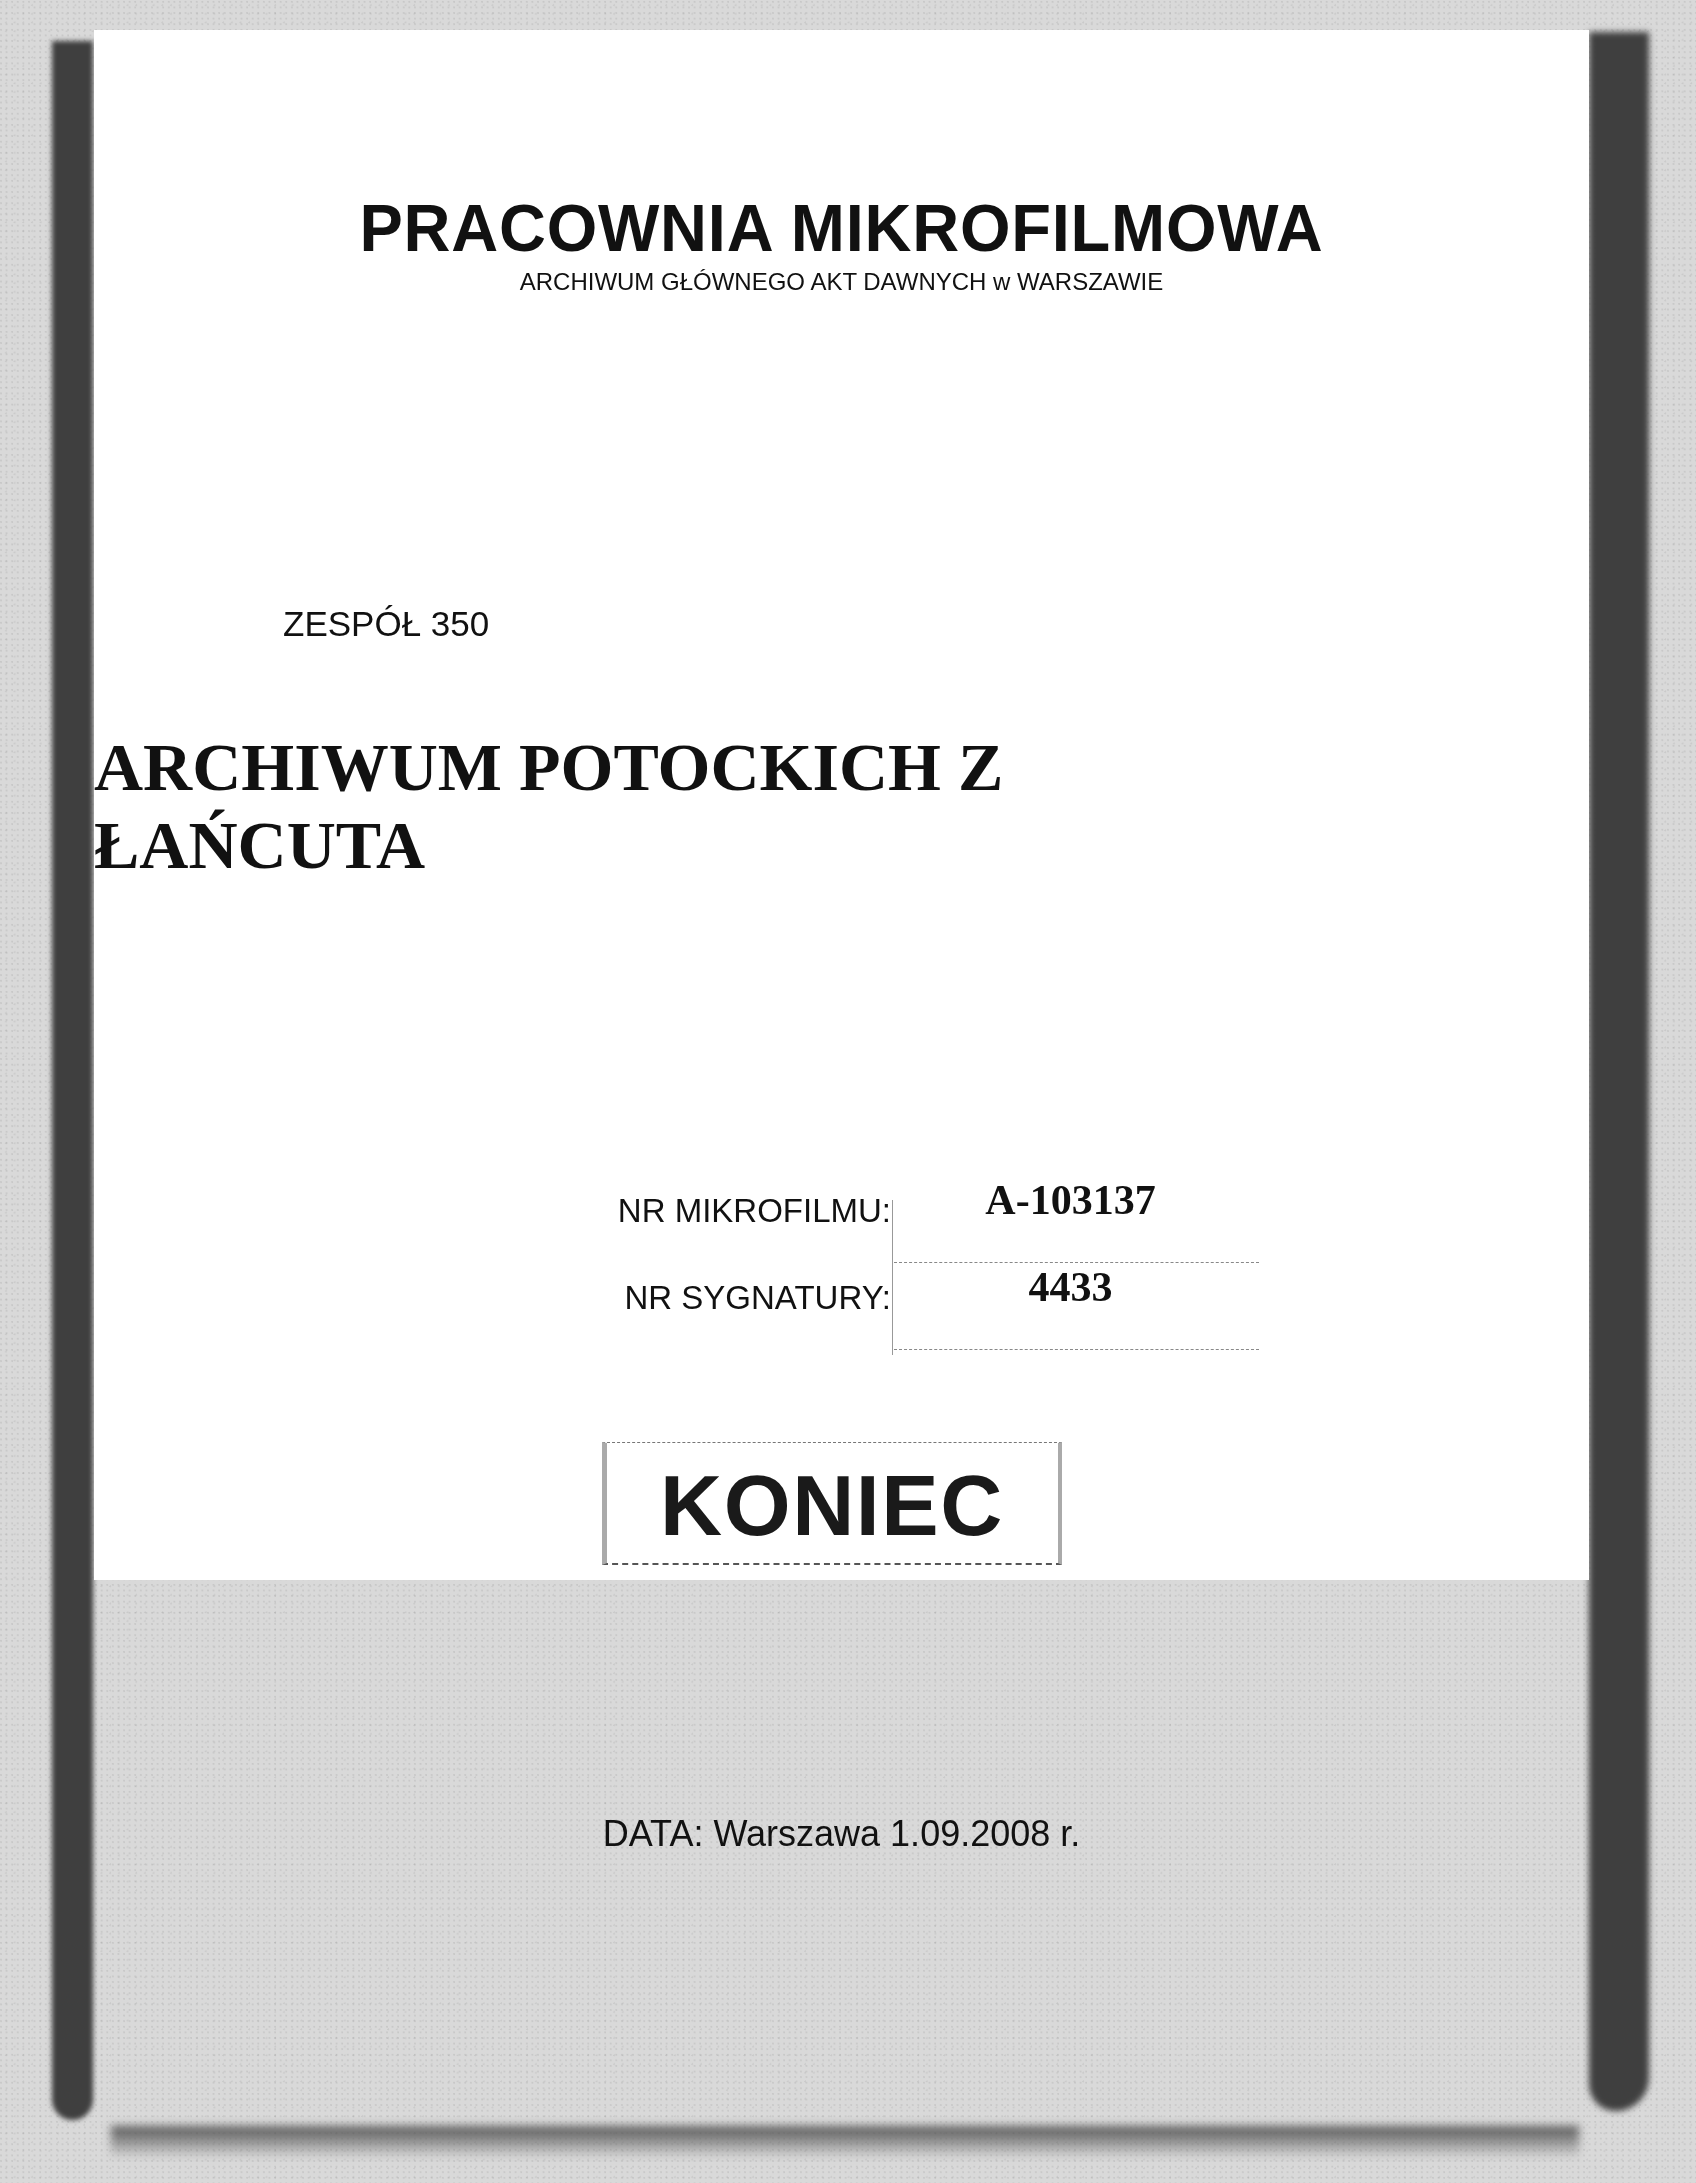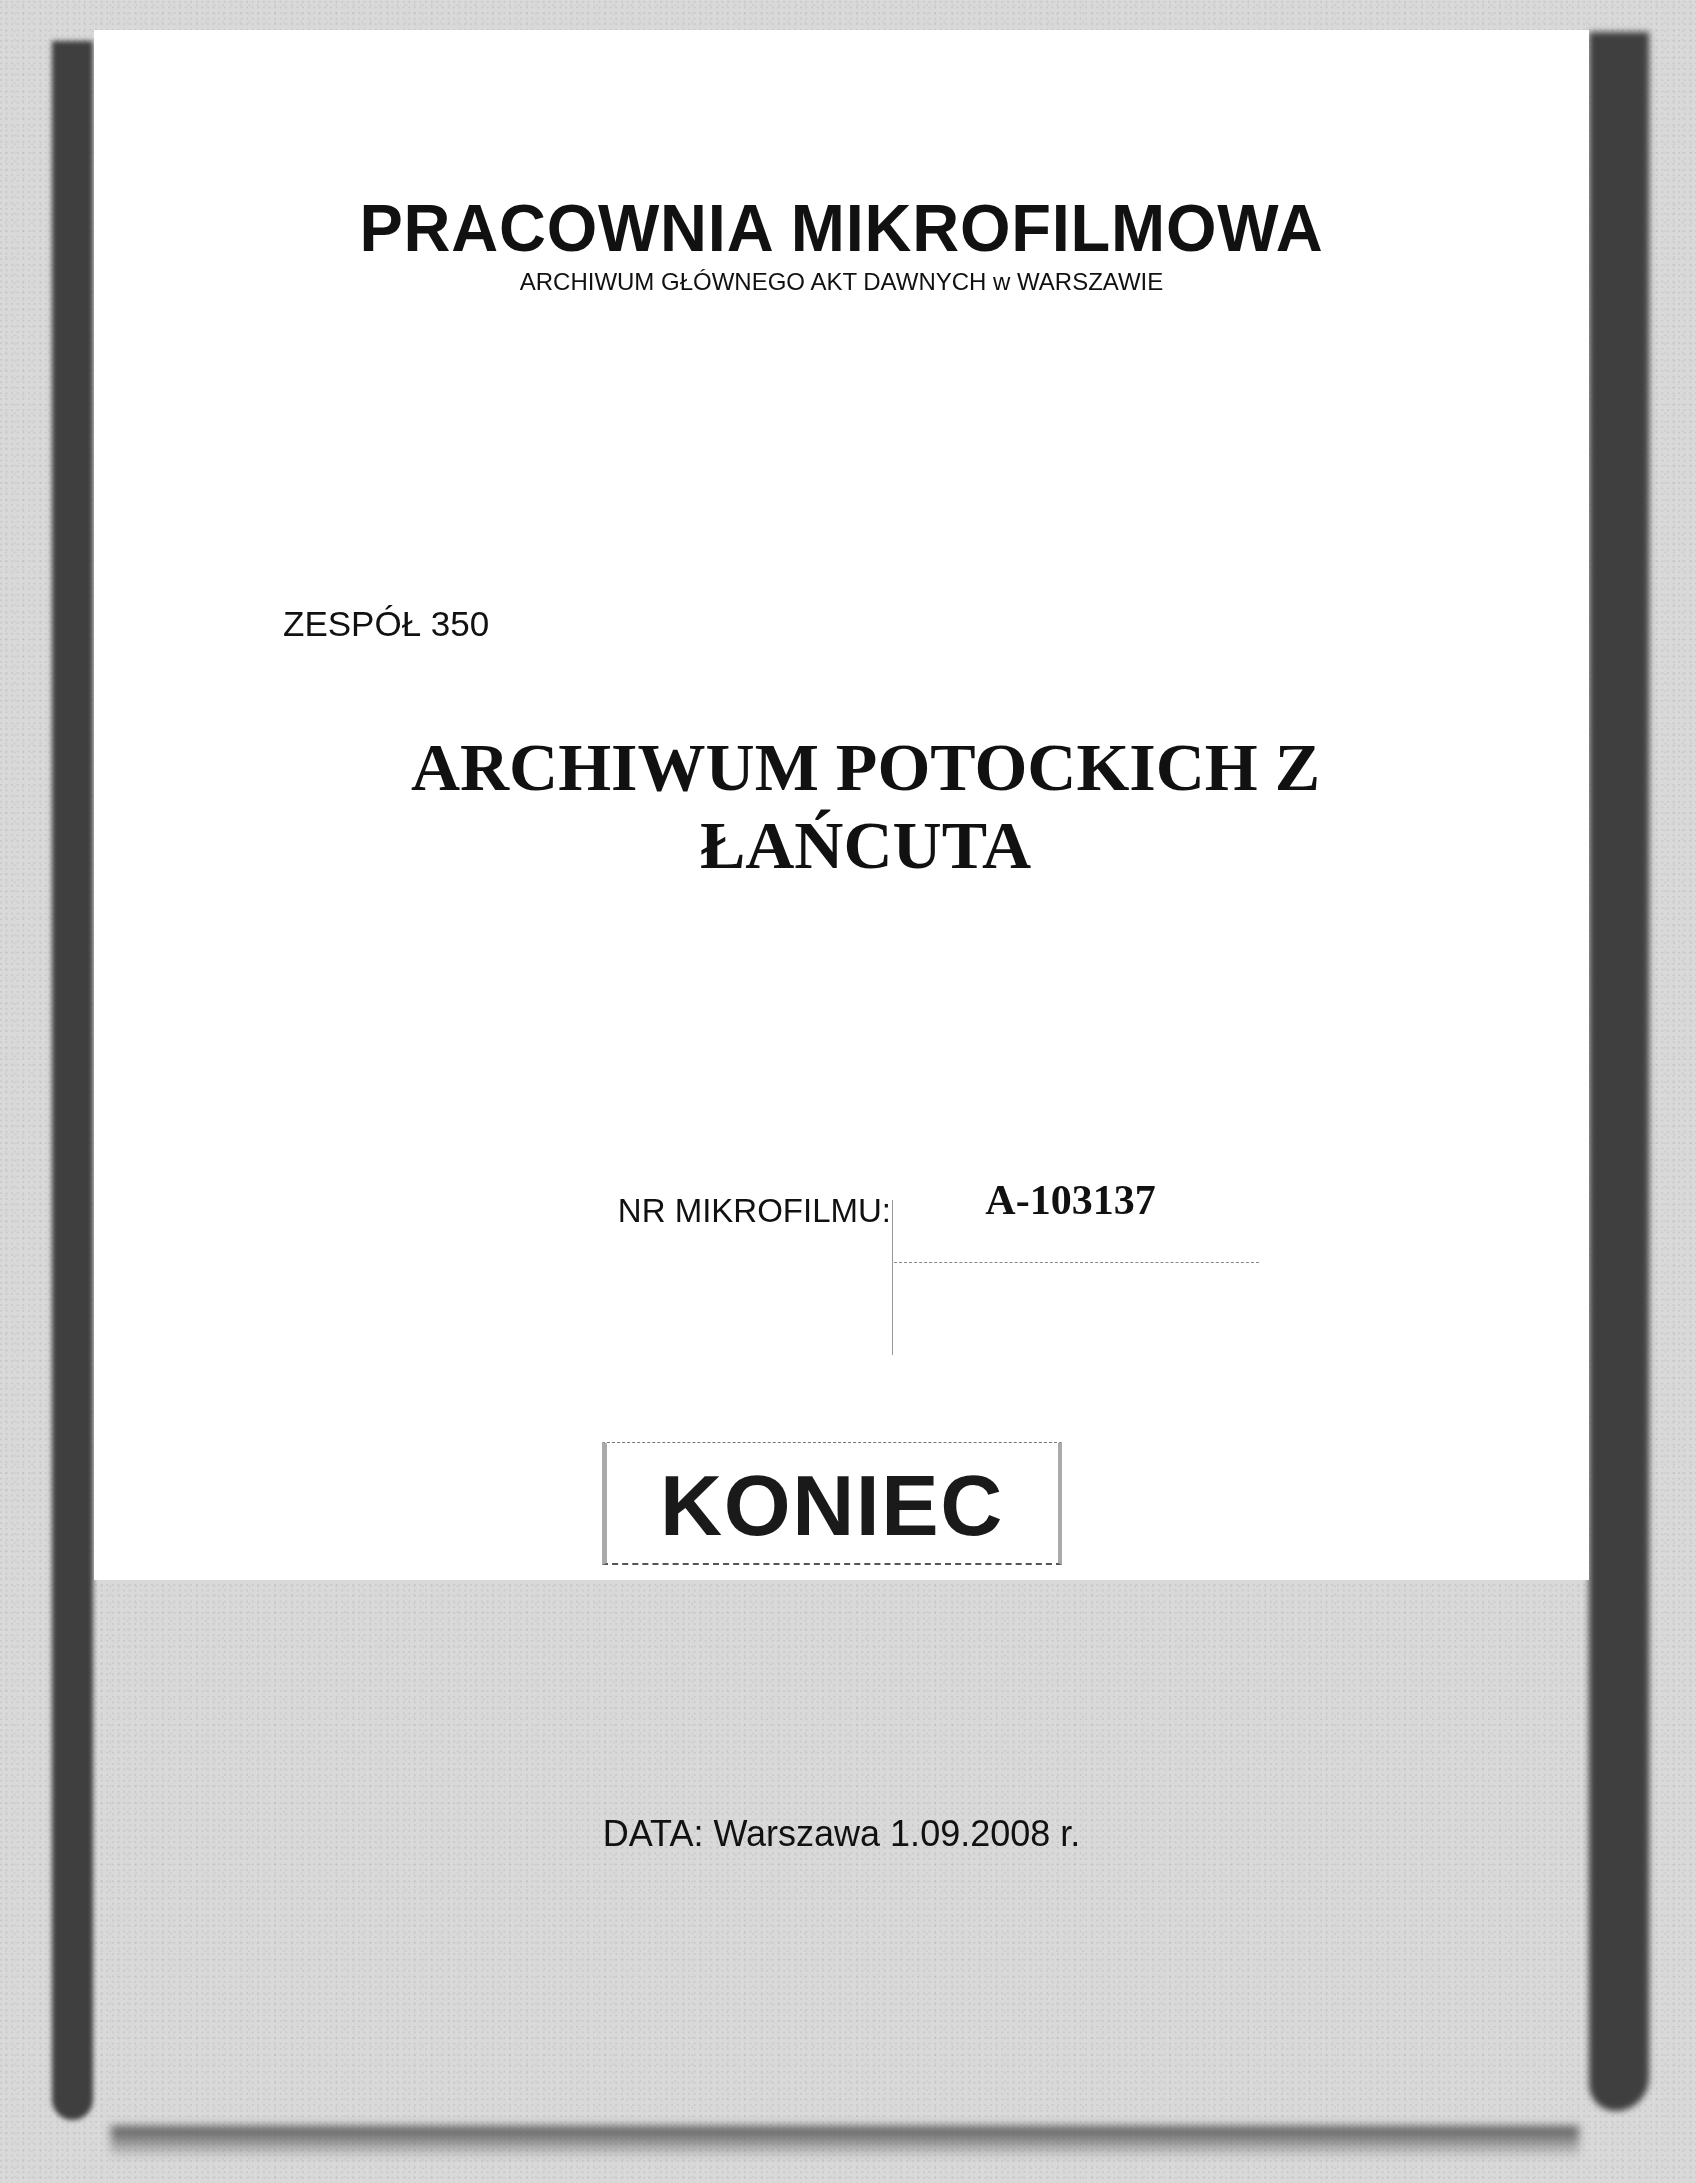--- a/index.html
+++ b/index.html
@@ -42,23 +42,22 @@
     transform: scaleX(0.97);
   }
   .title-sub {
     top: 238px; font-size: 24px; font-weight: normal;
   }
   .zespol {
     position: absolute; left: 189px; top: 574px; font-size: 35px; white-space: nowrap;
   }
   .collection-title {
     position: absolute; left: 0; width: 100%; top: 698px;
-    text-align: center; font-size: 68px; font-weight: bold; line-height: 78px;
+    text-align: left; font-size: 68px; font-weight: bold; line-height: 78px;
     font-family: "Liberation Serif", serif;
-    padding-left: 24px;
   }
   .collection-title div { white-space: nowrap; }
 
   .ids {
     position: absolute; left: 397px; top: 1146px; width: 777px;
   }
   .id-row { position: relative; height: 87px; }
   .id-label {
     position: absolute; right: 377px; top: 16px; font-size: 33px; white-space: nowrap; margin-left: 36px;
   }
@@ -109,20 +108,25 @@
     <div>ŁAŃCUTA</div>
   </div>
 
   <div class="ids">
     <div class="id-divider"></div>
     <div class="id-row">
       <span class="id-label sans">NR MIKROFILMU:</span>
       <span class="id-value">A-103137</span>
       <div class="id-rule"></div>
     </div>
+    <div class="id-row">
+      <span class="id-label sans">NR SYGNATURY:</span>
+      <span class="id-value">4433</span>
+      <div class="id-rule"></div>
+    </div>
   </div>
 
   <div class="stamp">
     <div class="stamp-box"></div>
     <div class="stamp-text sans">KONIEC</div>
   </div>
 
   <div class="center sans date-line">DATA: Warszawa 1.09.2008 r.</div>
 </div>
 

